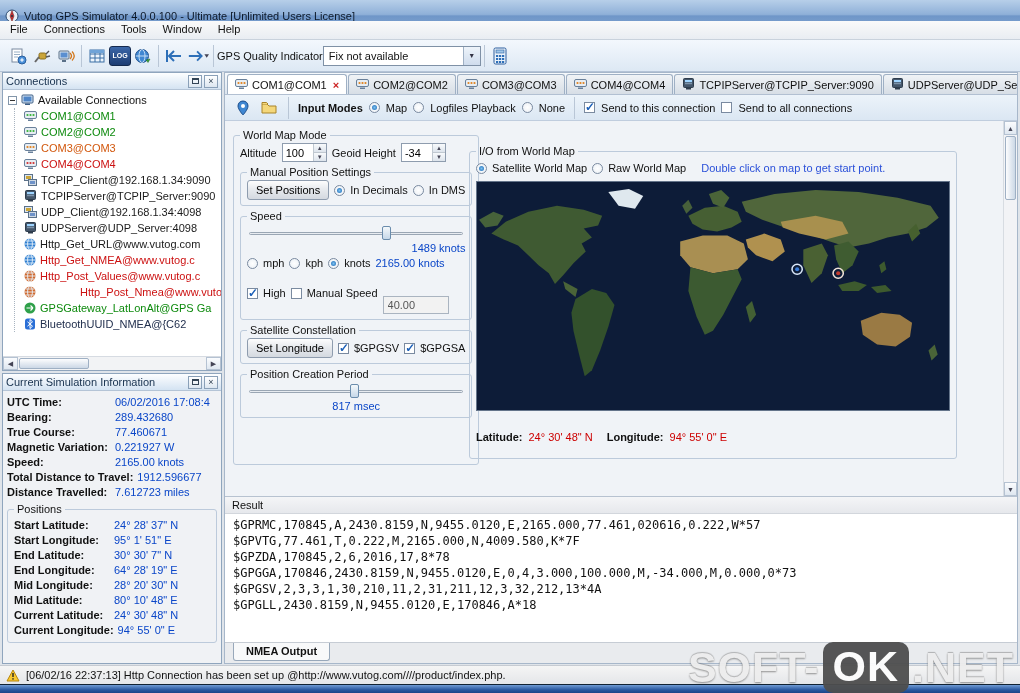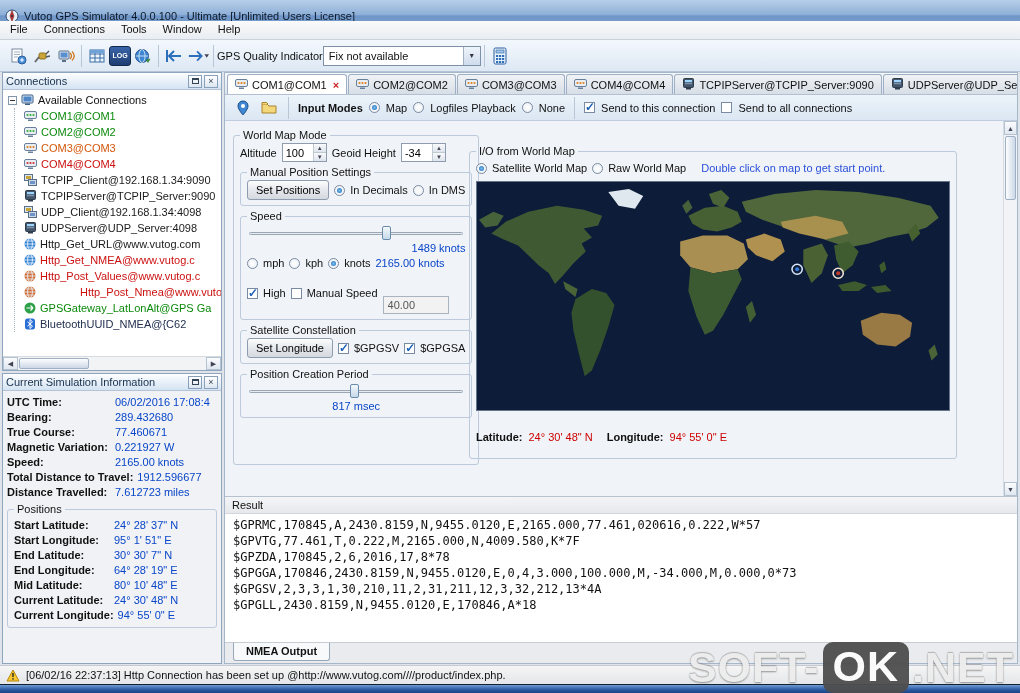--- a/index.html
+++ b/index.html
@@ -460,20 +460,24 @@
               <span class="il">Start Longitude:</span>
               <span class="iv" style="color: rgb(10, 70, 200);">95° 1' 51" E</span>
             </div>
             <div class="posrow">
               <span class="il">End Latitude:</span>
               <span class="iv" style="color: rgb(10, 70, 200);">30° 30' 7" N</span>
             </div>
             <div class="posrow">
               <span class="il">End Longitude:</span>
               <span class="iv" style="color: rgb(10, 70, 200);">64° 28' 19" E</span>
+            </div>
+            <div class="posrow">
+              <span class="il">Mid Longitude:</span>
+              <span class="iv" style="color: rgb(10, 70, 200);">28° 20' 30" N</span>
             </div>
             <div class="posrow">
               <span class="il">Mid Latitude:</span>
               <span class="iv" style="color: rgb(10, 70, 200);">80° 10' 48" E</span>
             </div>
             <div class="posrow">
               <span class="il">Current Latitude:</span>
               <span class="iv" style="color: rgb(10, 70, 200);">24° 30' 48" N</span>
             </div>
             <div class="posrow">

